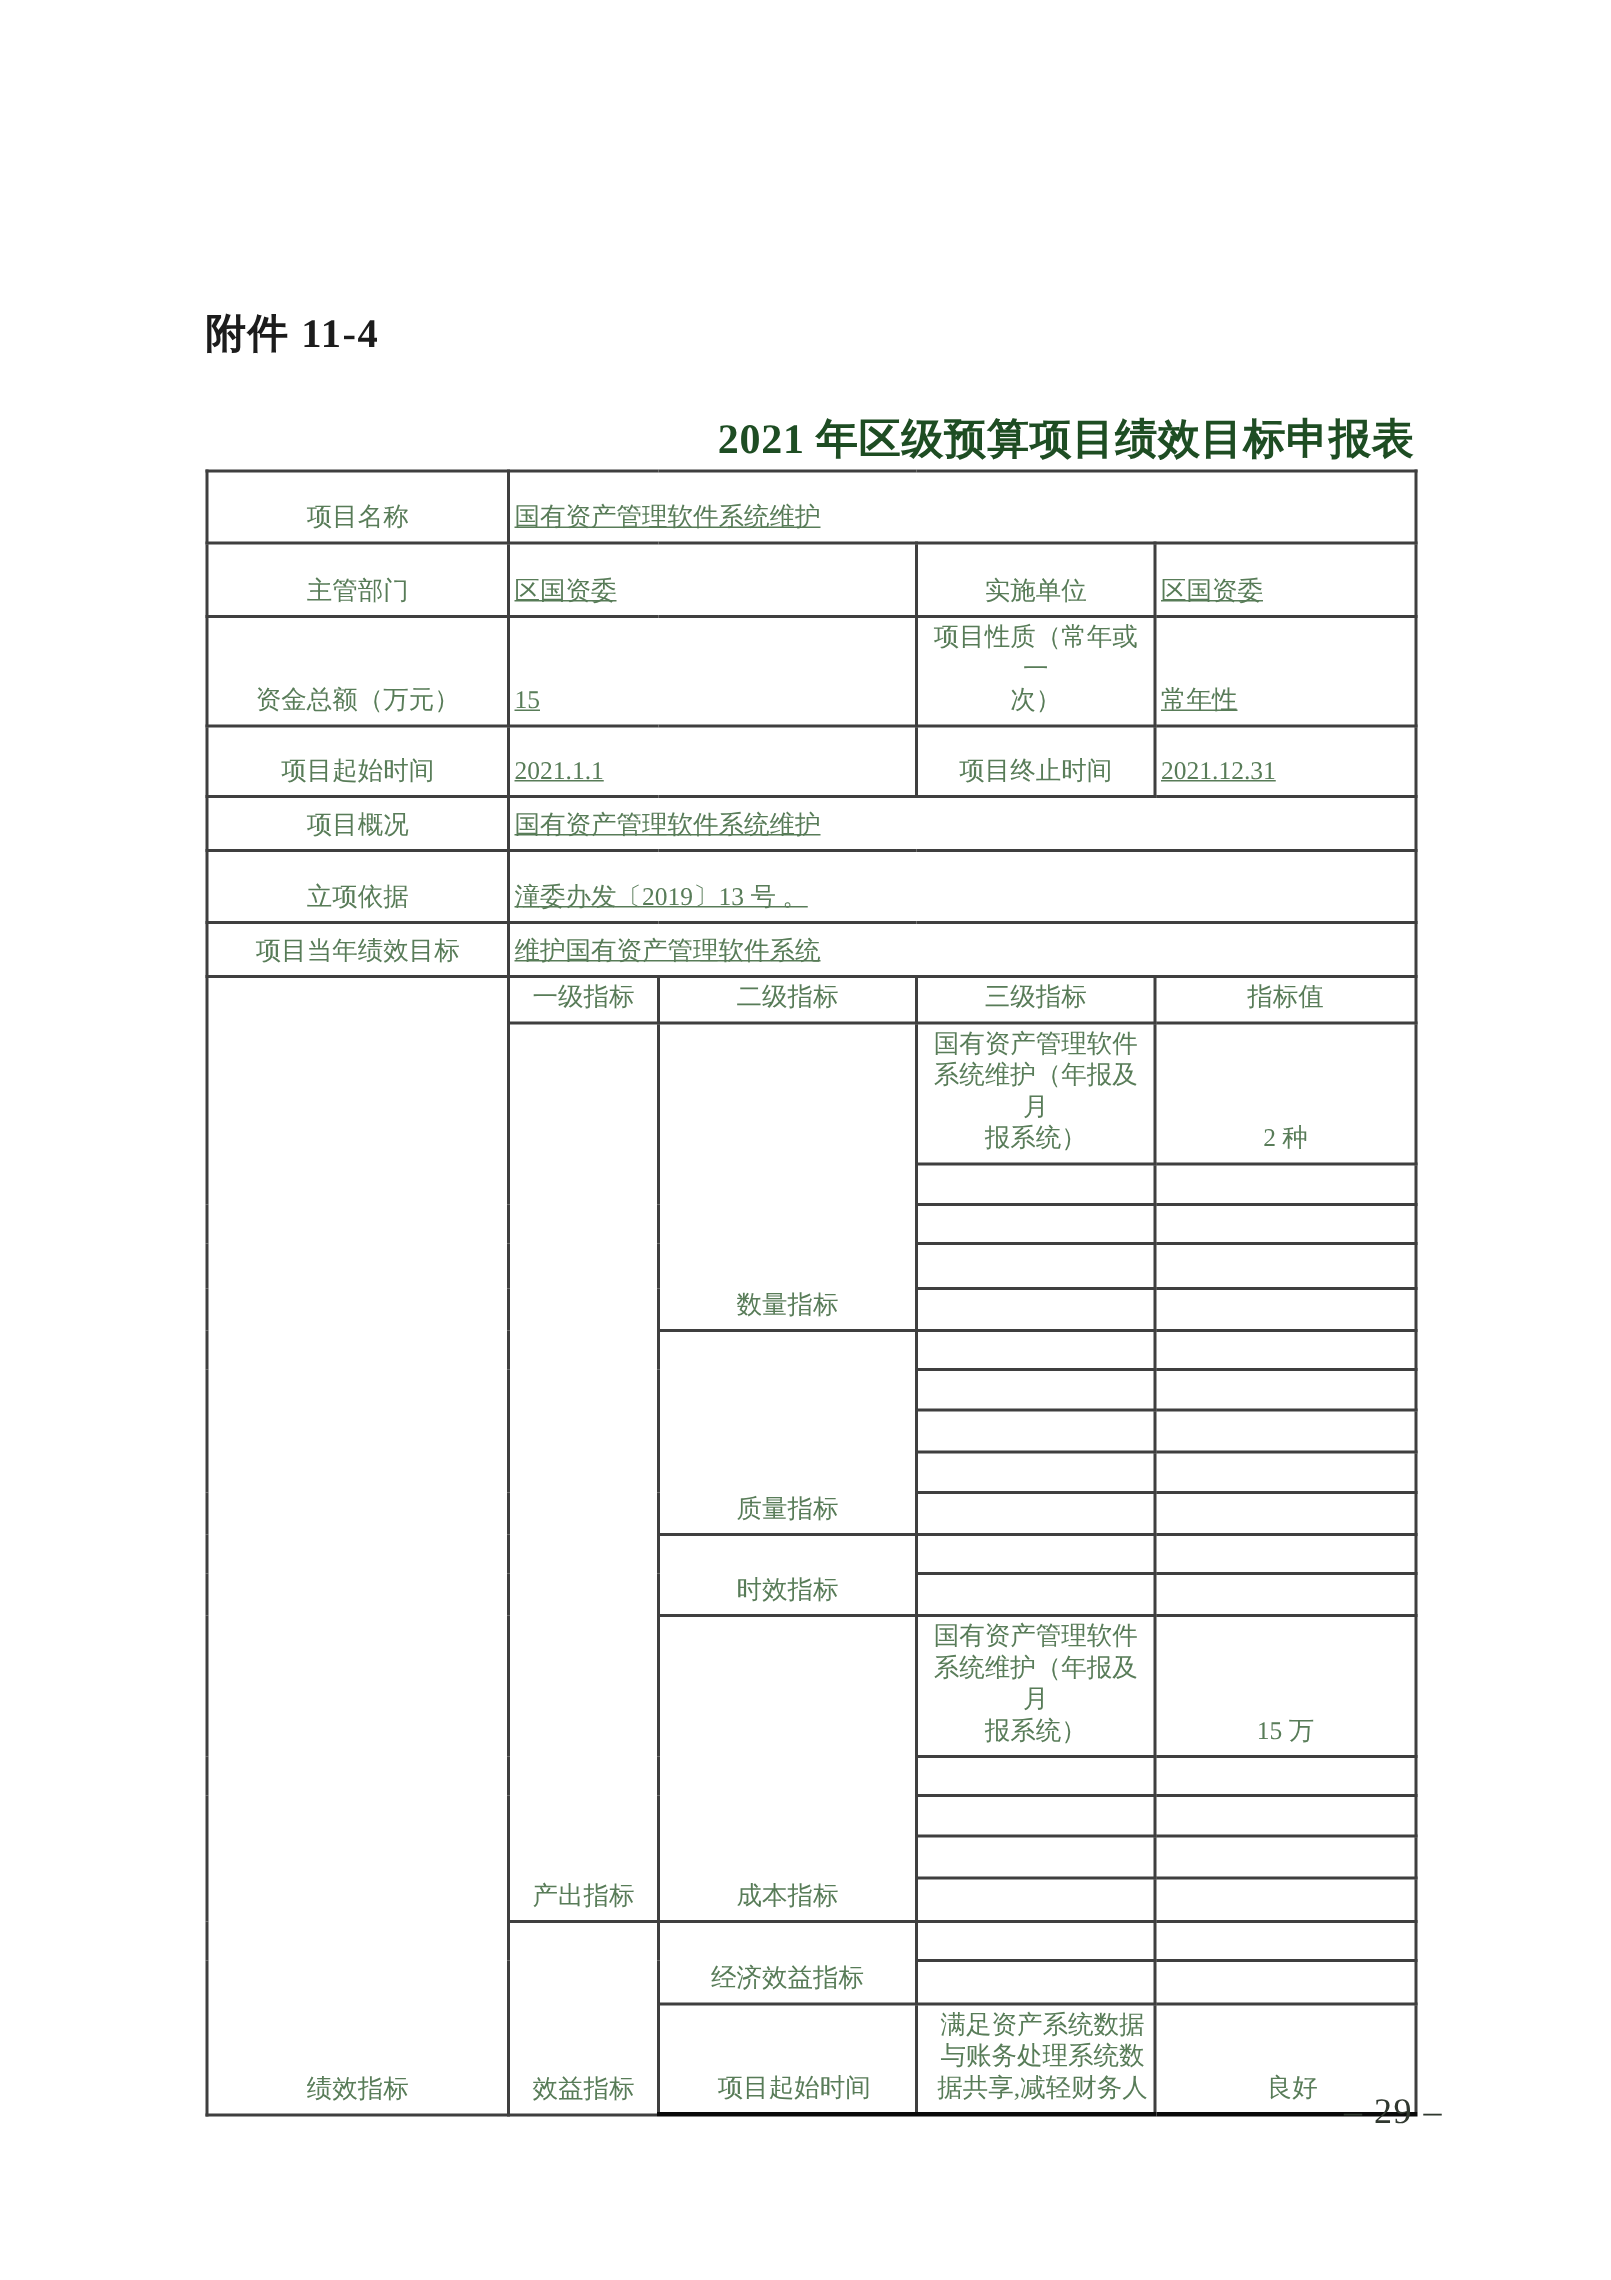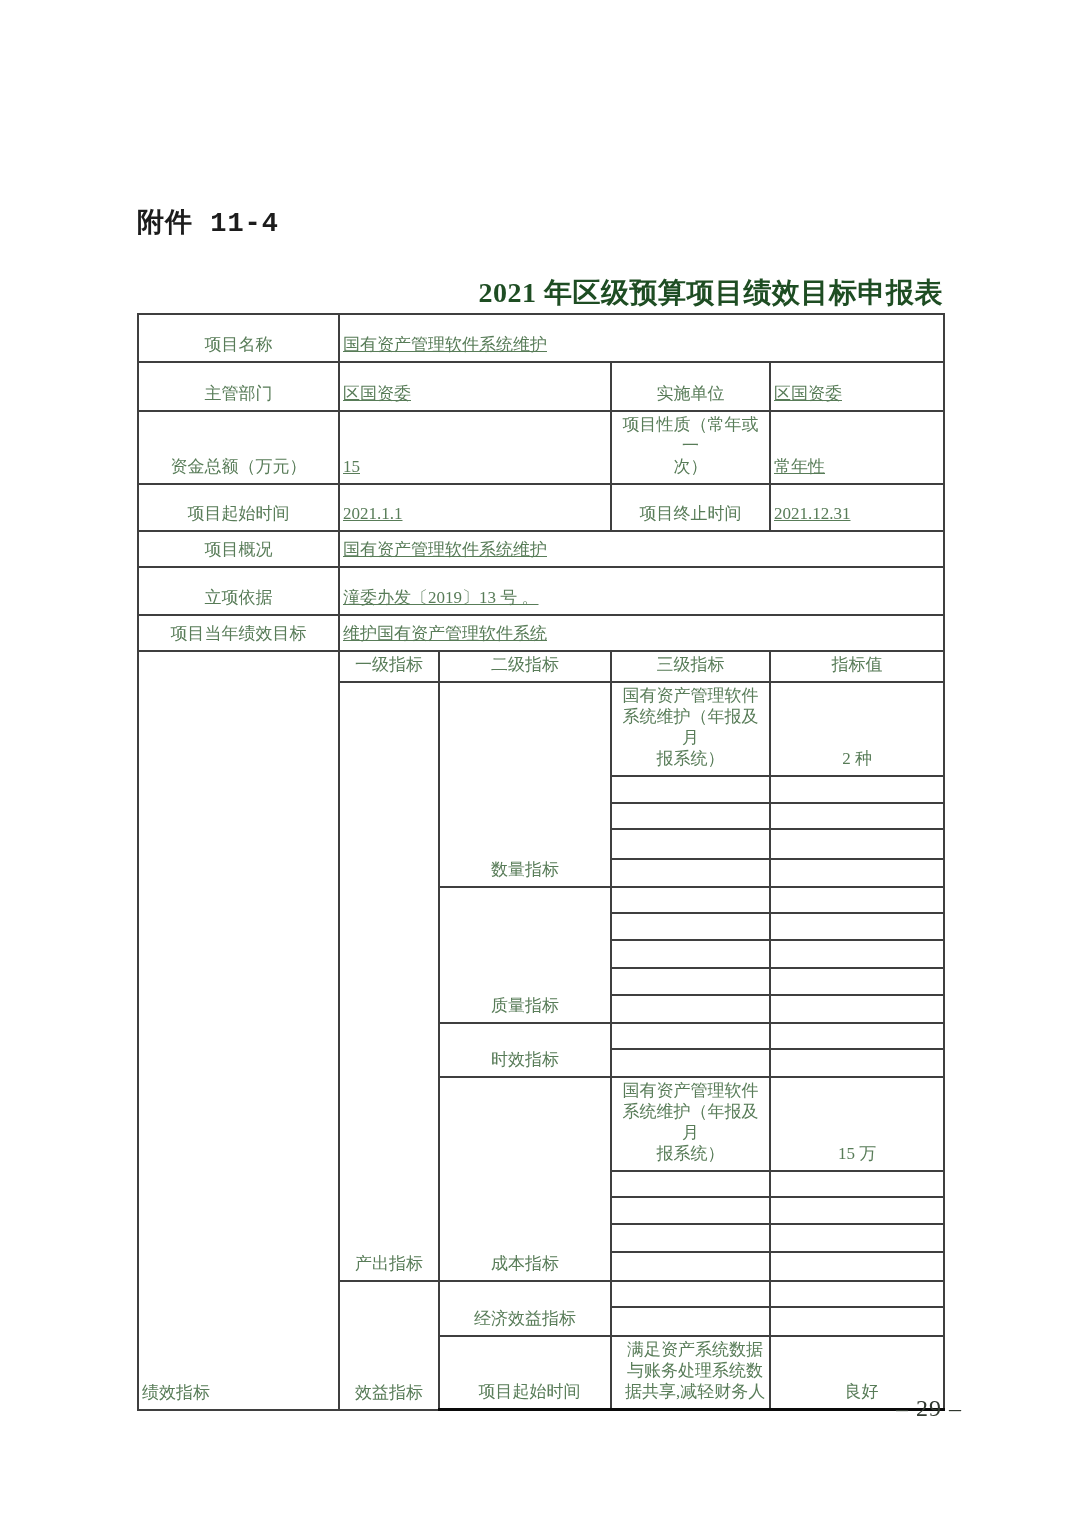--- a/index.html
+++ b/index.html
@@ -2,21 +2,21 @@
 <html><head>
 <meta charset="utf-8">
 <style>
   html,body{margin:0;padding:0;}
   body{
     width:1074px;height:1520px;background:#ffffff;position:relative;
     font-family:"Liberation Serif", serif;
   }
   .attachment{
     position:absolute;left:137px;top:204px;
-    font-family:Liberation Mono, monospace;
+    font-family:Liberation Serif, serif;
     font-size:27px;font-weight:bold;color:#1c1c1c;letter-spacing:1px;
   }
   .doc-title{
     position:absolute;left:137px;top:274px;width:806px;
     text-align:right;font-size:28px;font-weight:bold;color:#1e4d23;
     font-family:"Liberation Serif", serif;letter-spacing:0.5px;
   }
   table.form{
     position:absolute;left:137px;top:313px;width:806px;
     border-collapse:collapse;table-layout:fixed;
@@ -24,21 +24,21 @@
   table.form td{
     border:2px solid #3f3f3f;
     color:#587c58;font-size:17px;line-height:21px;
     vertical-align:bottom;padding:2px 3px 6px 3px;
     overflow:hidden;
   }
   td.lab{text-align:center;}
   td.val{text-align:left;padding-left:9px;text-decoration:underline;}
   td.hdr{text-align:center;padding-bottom:4px;}
   td.l1cell,td.l2cell{text-align:center;padding-bottom:8px;}
-  td.bigleft{padding-bottom:9px;margin-left:22px;}
+  td.bigleft{text-align:center;padding-bottom:9px;margin-left:22px;}
   td.d3{text-align:center;white-space:pre-line;padding-bottom:3px;}
   td.ev{text-align:center;}
   td.pre{white-space:pre-line;}
   tr.lastrow td{border-bottom:3px solid #0a0a0a;padding-left:12px;}
   .page-number{
     position:absolute;left:896px;top:1395px;
     font-size:24px;color:#30382f;letter-spacing:1px;
     font-family:"Liberation Serif", serif;
   }
 </style>

